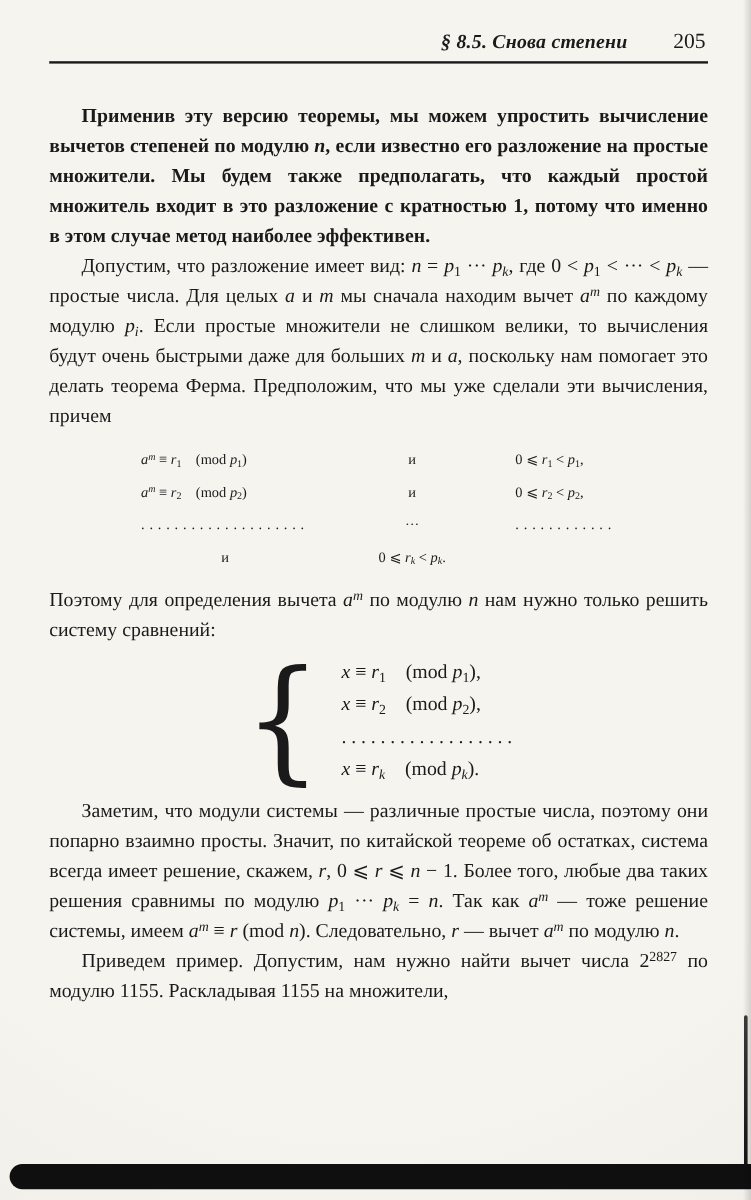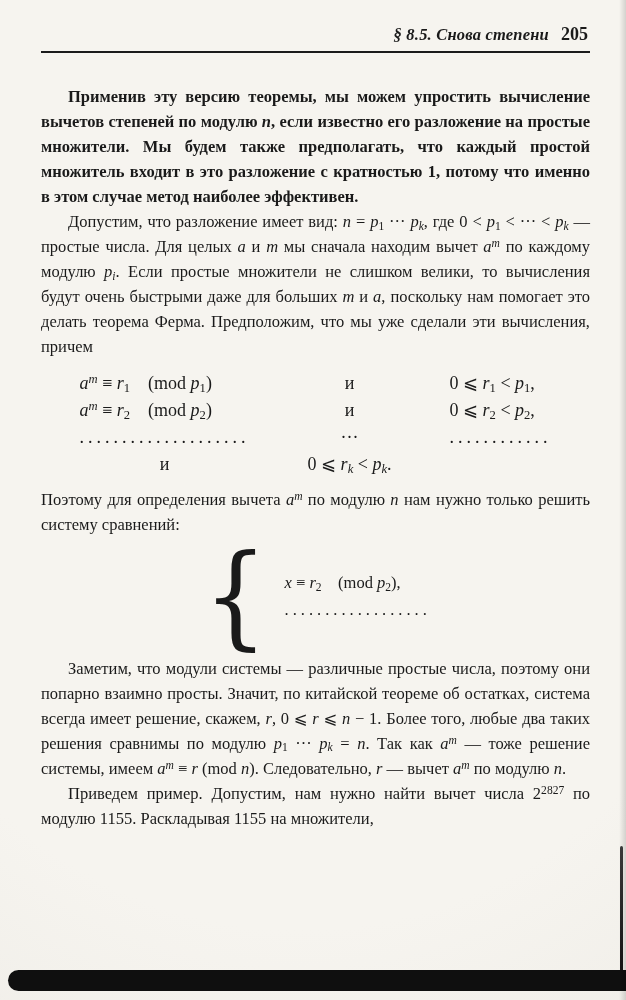--- a/index.html
+++ b/index.html
@@ -15,46 +15,46 @@
   .page::after{
     content:'';position:absolute;right:0;top:0;bottom:0;width:7px;
     background:linear-gradient(to right, rgba(0,0,0,0), rgba(0,0,0,0.14));
     pointer-events:none;
   }
   .content{
     position:absolute;left:41px;top:24px;width:549px;
   }
   
   .runhead{
-    display:flex;justify-content:flex-end;align-items:baseline;gap:12px;
+    display:flex;justify-content:flex-end;align-items:baseline;gap:38px;
     padding:0 2px 6px 0;
     border-bottom:2px solid #1b1b1b;
   }
   .runtitle{font-style:italic;font-weight:bold;font-size:16.5px;letter-spacing:.2px;}
-  .pagenum{font-weight:bold;font-size:18px;}
+  .pagenum{font-weight:normal;font-size:18px;}
   
   .para{
     margin:0;font-size:16.5px;line-height:25px;text-align:justify;
   }
   .para.indent{text-indent:27px;}
   .para.first{margin-top:31px;font-weight:bold;}
   .para.after-block{margin-top:0;}
   sup,sub{font-size:70%;line-height:0;position:relative;vertical-align:baseline;}
   sup{top:-0.45em;}
   sub{bottom:-0.22em;}
   i{font-style:italic;}
   .rm{font-style:normal;}
   
   .eqblock{
     margin:11px auto 9px;
     display:grid;
     grid-template-columns:max-content max-content max-content;
     column-gap:58px;
     width:-moz-fit-content;width:fit-content;
-    font-size:18px;line-height:27px;
+    font-size:12px;line-height:27px;
   }
   .eqblock .math{white-space:nowrap;}
   .c1{justify-self:start;}
   .c2{justify-self:center;}
   .c3{justify-self:start;}
   .dots{letter-spacing:4px;}
   
   .system{
     margin:9px auto;
     display:flex;align-items:center;
@@ -107,22 +107,24 @@
 
       <span class="math c2">и</span>
       <span class="math c3">0 ⩽ <i>r</i><sub><i>k</i></sub> &lt; <i>p</i><sub><i>k</i></sub>.</span>
     </section>
 
     <p class="para after-block">Поэтому для определения вычета <i>a</i><sup><i>m</i></sup> по модулю <i>n</i> нам нужно только решить систему сравнений:</p>
 
     <section class="system">
       <span class="brace">{</span>
       <div class="syslines">
+        <div class="sline math"><i>x</i> ≡ <i>r</i><sub>1</sub>  (<span class="rm">mod</span> <i>p</i><sub>1</sub>),</div>
         <div class="sline math"><i>x</i> ≡ <i>r</i><sub>2</sub>  (<span class="rm">mod</span> <i>p</i><sub>2</sub>),</div>
         <div class="sline math dots">..................</div>
+        <div class="sline math"><i>x</i> ≡ <i>r</i><sub><i>k</i></sub>  (<span class="rm">mod</span> <i>p</i><sub><i>k</i></sub>).</div>
       </div>
     </section>
 
     <p class="para indent after-block">Заметим, что модули системы — различные простые числа, поэтому они попарно взаимно просты. Значит, по китайской теореме об остатках, система всегда имеет решение, скажем, <i>r</i>, 0 ⩽ <i>r</i> ⩽ <i>n</i> − 1. Более того, любые два таких решения сравнимы по модулю <i>p</i><sub>1</sub> ··· <i>p</i><sub><i>k</i></sub> = <i>n</i>. Так как <i>a</i><sup><i>m</i></sup> — тоже решение системы, имеем <i>a</i><sup><i>m</i></sup> ≡ <i>r</i> (<span class="rm">mod</span> <i>n</i>). Следовательно, <i>r</i> — вычет <i>a</i><sup><i>m</i></sup> по модулю <i>n</i>.</p>
 
     <p class="para indent">Приведем пример. Допустим, нам нужно найти вычет числа 2<sup>2827</sup> по модулю 1155. Раскладывая 1155 на множители,</p>
 
   </div>
 
   <div class="scan-edge"></div>

